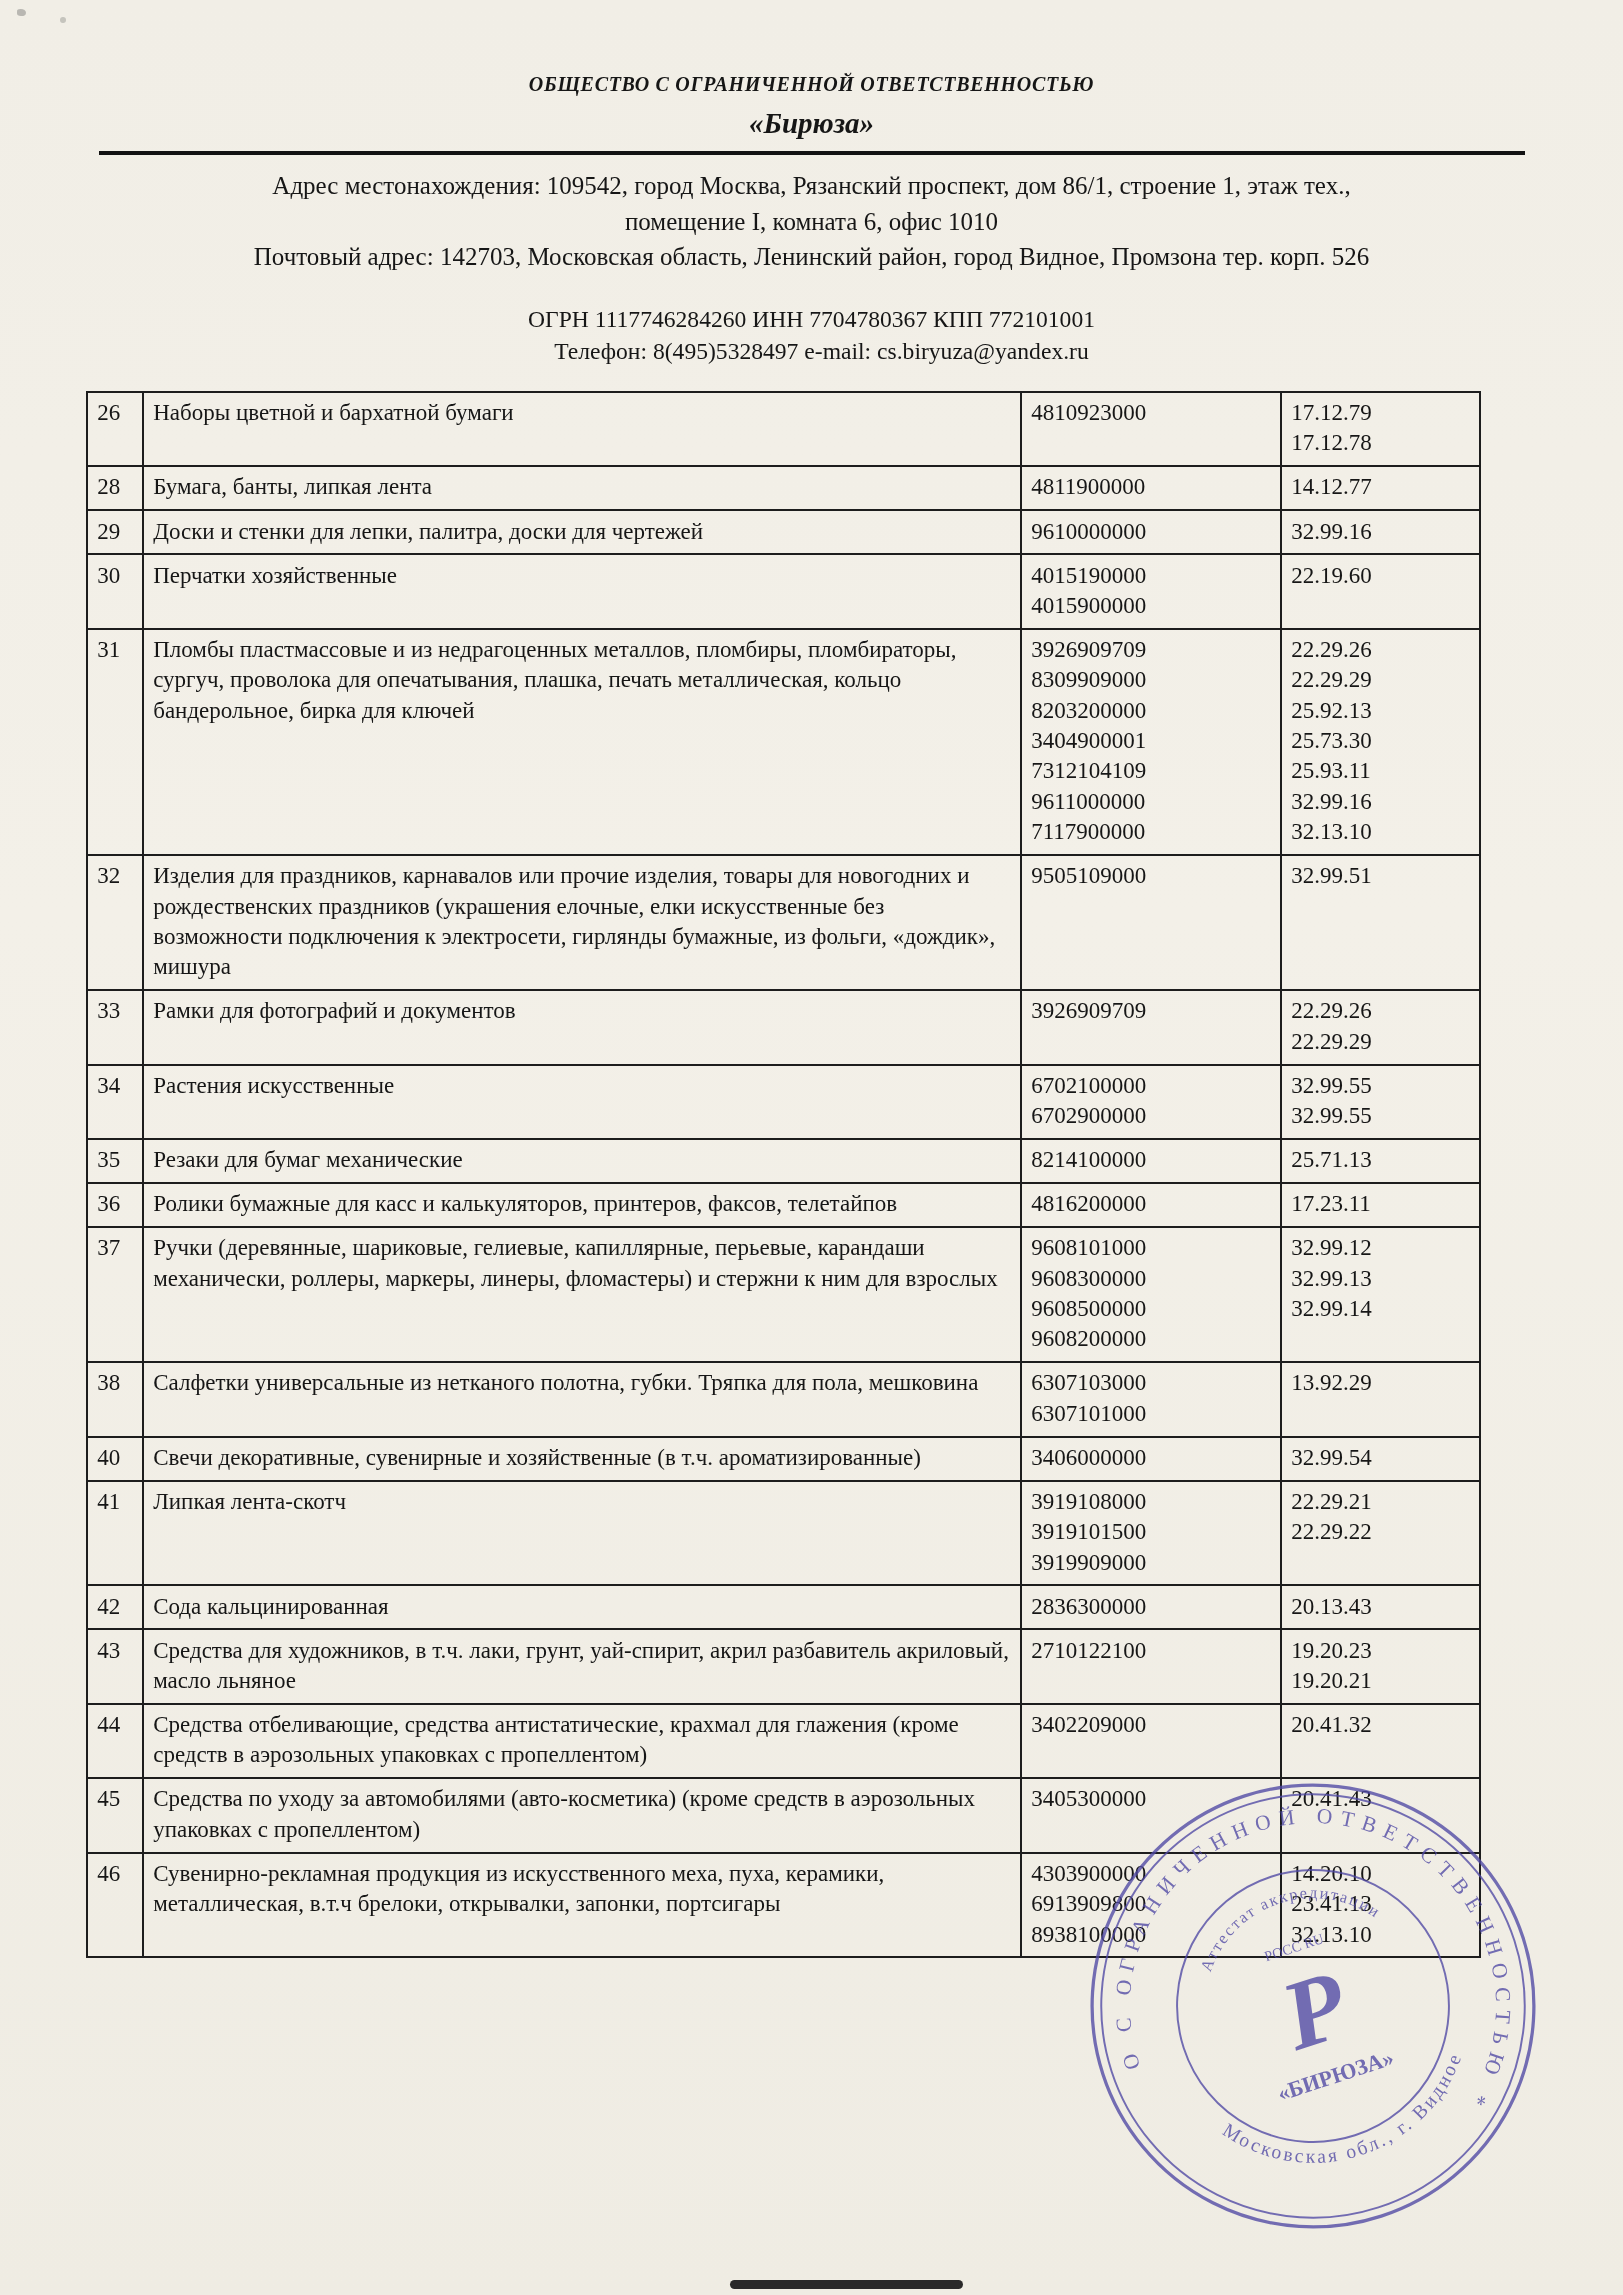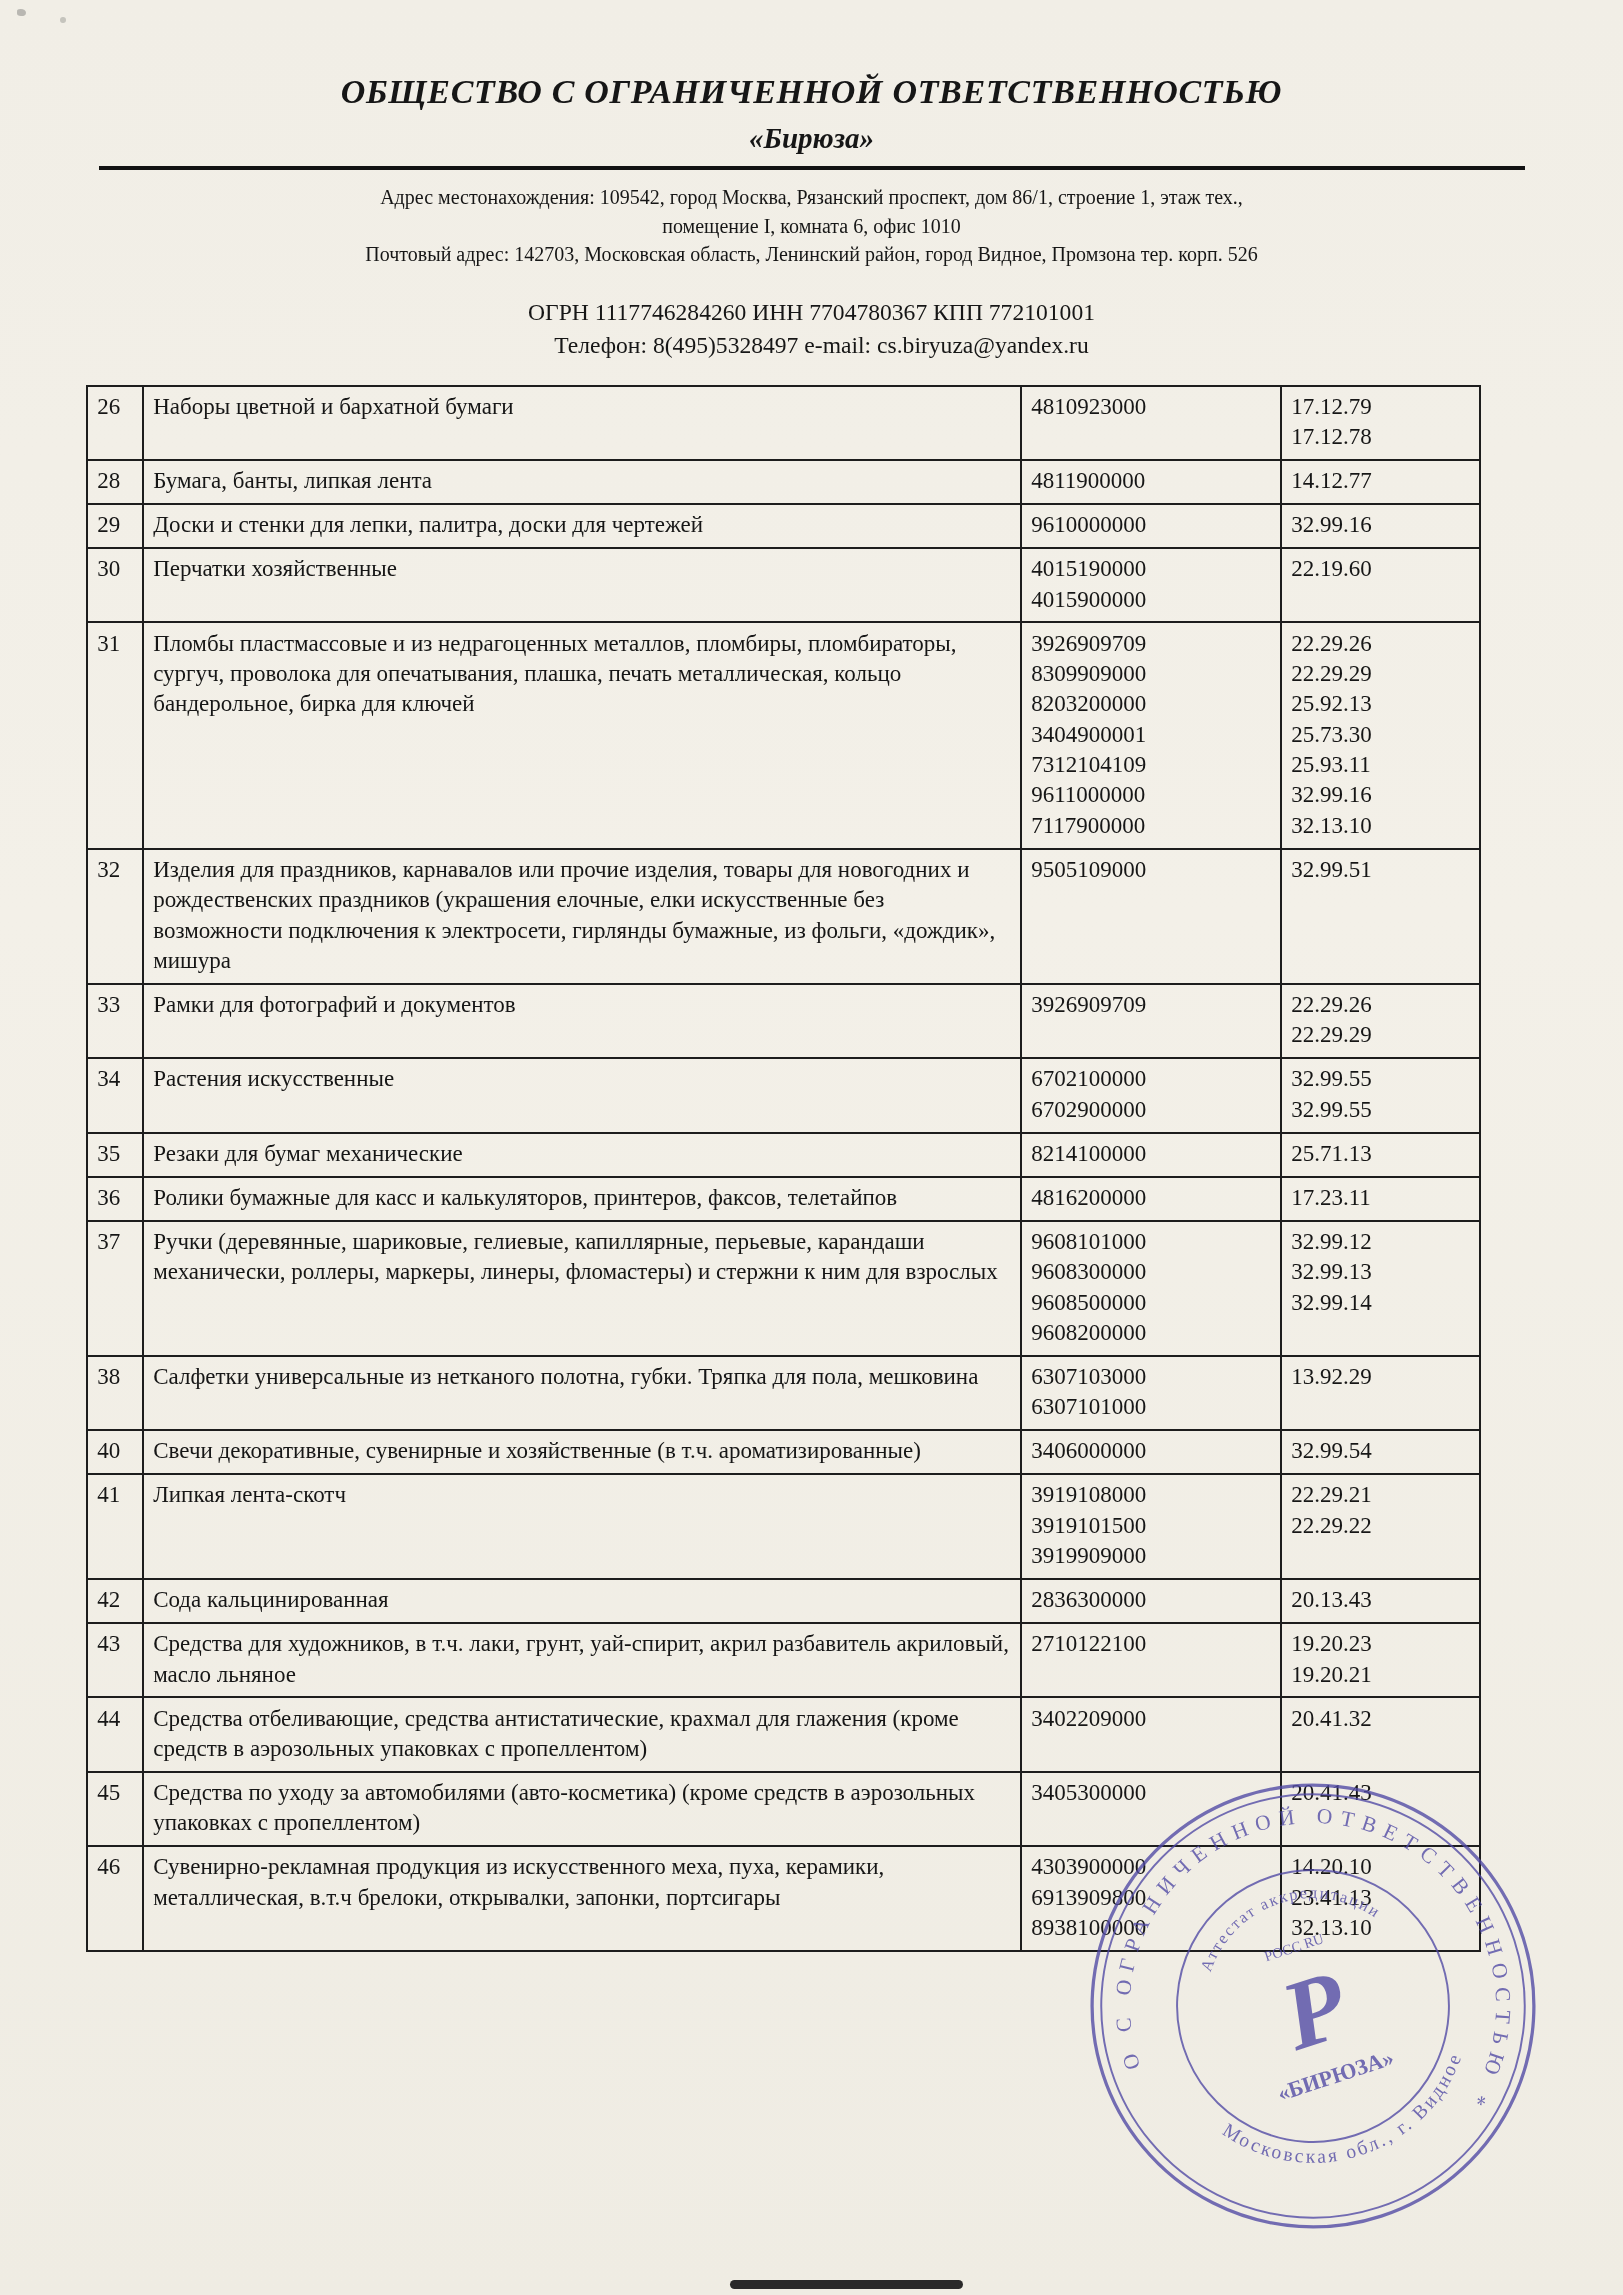--- a/index.html
+++ b/index.html
@@ -9,24 +9,24 @@
     background:linear-gradient(180deg,#f1eee6 0%, #f3f0e8 40%, #efece3 100%);
     font-family:"Liberation Serif","DejaVu Serif",serif;
     color:#161616;
     position:relative;
     overflow:hidden;
   }
   .page { position:relative; width:1623px; height:2295px; }
 
   
   .header { text-align:center; padding-top:73px; }
-  .company-type { font-size:34px; font-weight:bold; font-style:italic; letter-spacing:0.7px; }
+  .company-type { font-size:20px; font-weight:bold; font-style:italic; letter-spacing:0.7px; }
   .company-name { font-size:29px; font-weight:bold; font-style:italic; margin-top:10.5px; }
   .header-rule { height:3.9px; background:#121212; width:1426px; margin:11.8px auto 13px auto; }
-  .addr-line { font-size:20px; line-height:1.42; }
+  .addr-line { font-size:25px; line-height:1.42; }
   .reg-line { font-size:23.6px; margin-top:31px; }
   .contact-line { font-size:23.6px; margin-top:5.2px;padding-left:20px; }
 
   
   table.goods { border-collapse:collapse; table-layout:fixed; width:1393px; margin:26px 0 0 86px; background:transparent; }
   table.goods td {
     border:2px solid #1d1d1d;
     vertical-align:top;
     font-size:23px;
     line-height:1.32;

